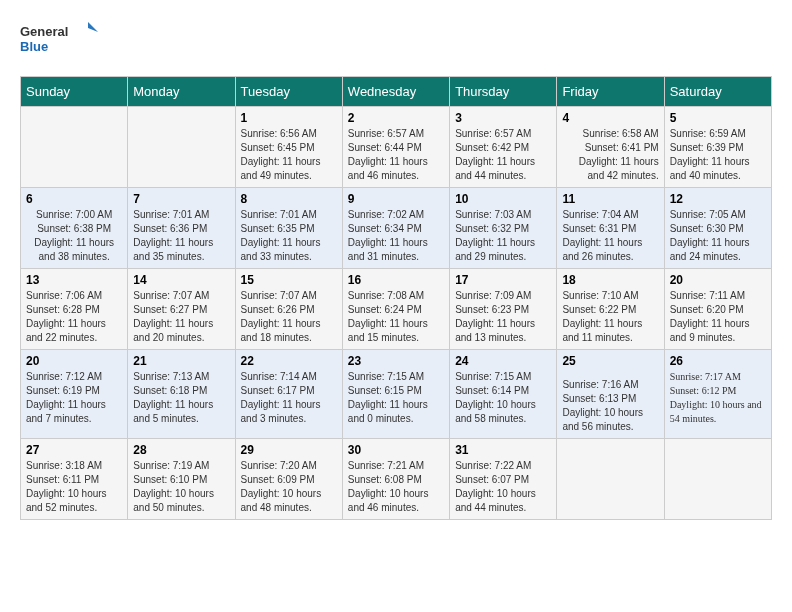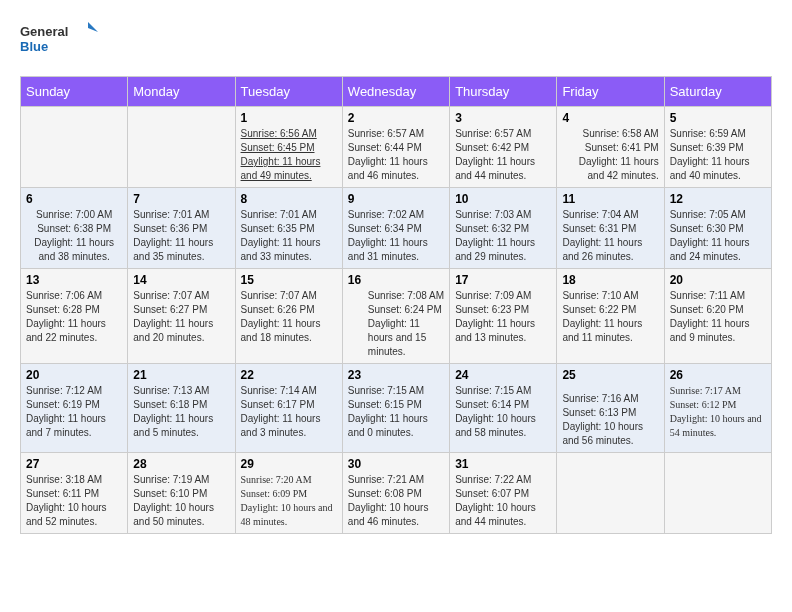--- a/index.html
+++ b/index.html
@@ -32,21 +32,21 @@
     .location {
       font-size: 15px;
       color: #555;
     }
     table {
       width: 100%;
       border-collapse: collapse;
       font-size: 11px;
     }
     thead tr th {
-      background-color: #8b5cf6;
+      background-color: #0f766e;
       color: #fff;
       padding: 7px 5px;
       text-align: left;
       font-size: 13px;
       font-weight: normal;
       border: 1px solid #ccc;
     }
     tbody tr td {
       border: 1px solid #ccc;
       vertical-align: top;
@@ -100,21 +100,21 @@
         <th>Friday</th>
         <th>Saturday</th>
       </tr>
   </thead>
   <tbody id="calendar-body">
   <tr>
         <td></td>
         <td></td>
         <td>
           <span class="day-num">1</span>
-          <div class="day-info" style="white-space: pre-line; text-decoration: underline;">Sunrise: 6:56 AM
+          <div class="day-info" style="white-space: pre-line;">Sunrise: 6:56 AM
 Sunset: 6:45 PM
 Daylight: 11 hours and 49 minutes.</div>
         </td>
         <td>
           <span class="day-num">2</span>
           <div class="day-info" style="white-space: pre-line;">Sunrise: 6:57 AM
 Sunset: 6:44 PM
 Daylight: 11 hours and 46 minutes.</div>
         </td>
         <td>
@@ -194,21 +194,21 @@
 Daylight: 11 hours and 20 minutes.</div>
         </td>
         <td>
           <span class="day-num">15</span>
           <div class="day-info" style="white-space: pre-line;">Sunrise: 7:07 AM
 Sunset: 6:26 PM
 Daylight: 11 hours and 18 minutes.</div>
         </td>
         <td>
           <span class="day-num">16</span>
-          <div class="day-info" style="white-space: pre-line; margin-left: 20px;">Sunrise: 7:08 AM
+          <div class="day-info" style="white-space: pre-line;">Sunrise: 7:08 AM
 Sunset: 6:24 PM
 Daylight: 11 hours and 15 minutes.</div>
         </td>
         <td>
           <span class="day-num">17</span>
           <div class="day-info" style="white-space: pre-line;">Sunrise: 7:09 AM
 Sunset: 6:23 PM
 Daylight: 11 hours and 13 minutes.</div>
         </td>
         <td>
@@ -276,21 +276,21 @@
 Daylight: 10 hours and 52 minutes.</div>
         </td>
         <td>
           <span class="day-num">28</span>
           <div class="day-info" style="white-space: pre-line;">Sunrise: 7:19 AM
 Sunset: 6:10 PM
 Daylight: 10 hours and 50 minutes.</div>
         </td>
         <td>
           <span class="day-num">29</span>
-          <div class="day-info" style="white-space: pre-line; font-family: Liberation Serif, serif;">Sunrise: 7:20 AM
+          <div class="day-info" style="white-space: pre-line;">Sunrise: 7:20 AM
 Sunset: 6:09 PM
 Daylight: 10 hours and 48 minutes.</div>
         </td>
         <td>
           <span class="day-num">30</span>
           <div class="day-info" style="white-space: pre-line;">Sunrise: 7:21 AM
 Sunset: 6:08 PM
 Daylight: 10 hours and 46 minutes.</div>
         </td>
         <td>

